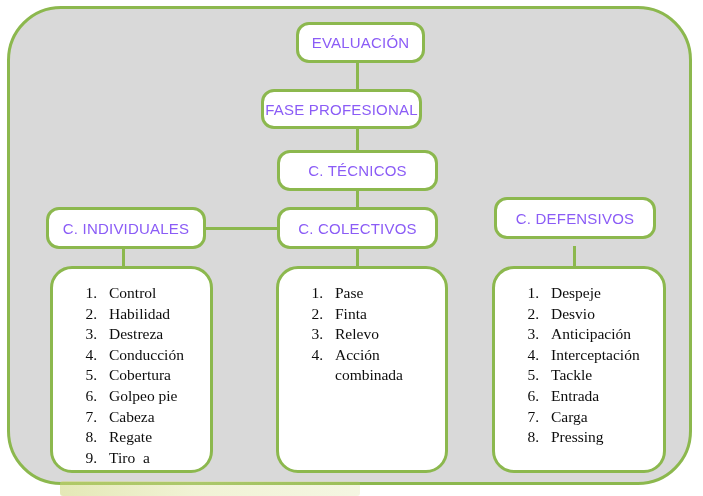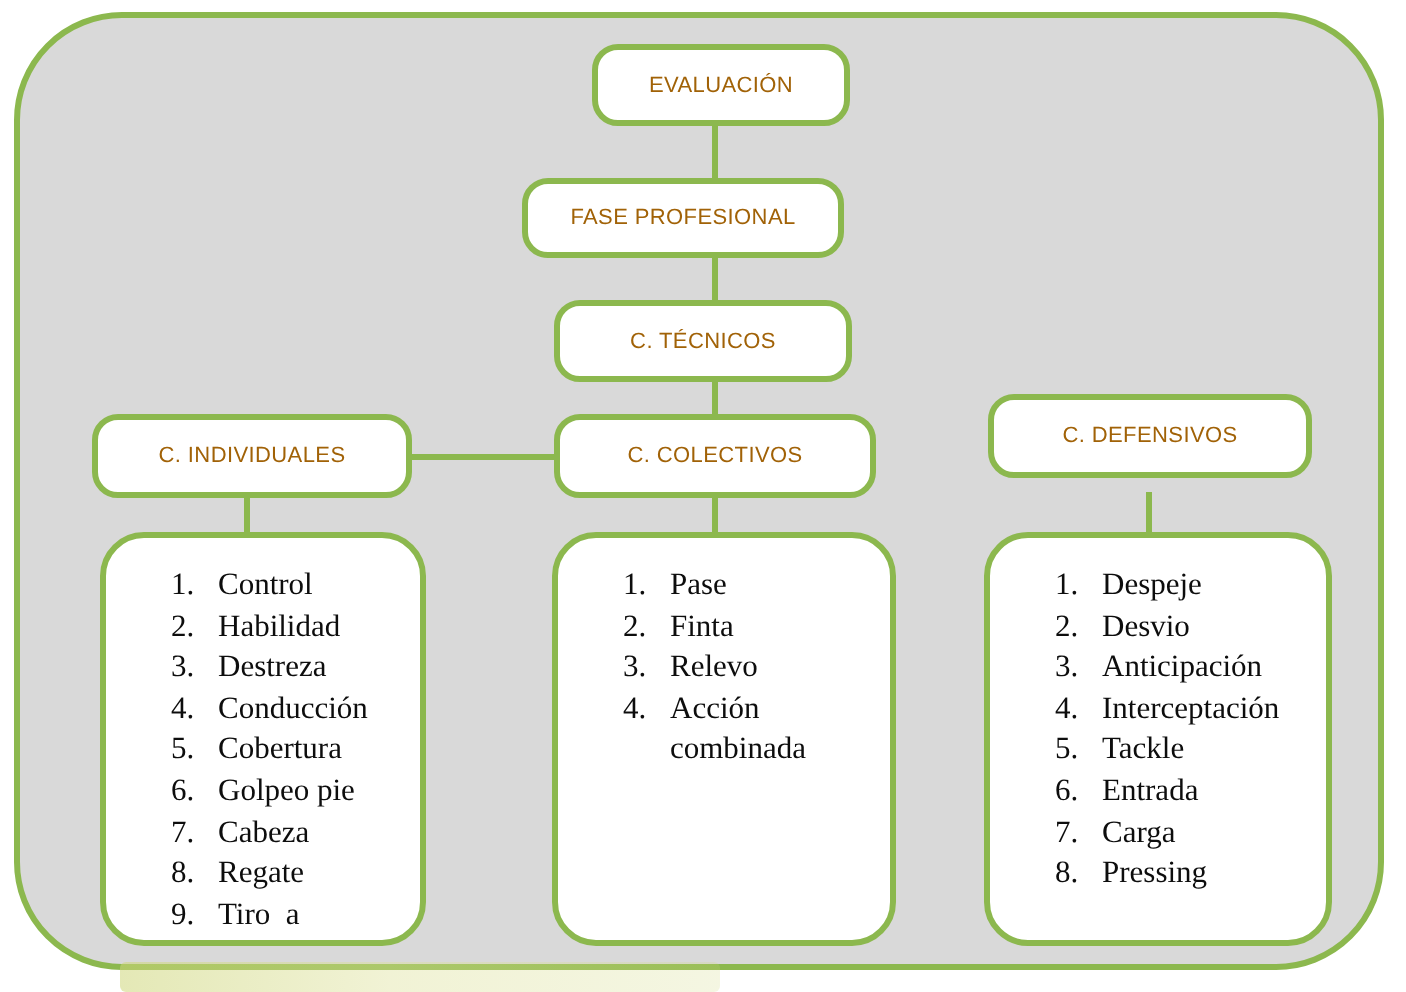--- a/index.html
+++ b/index.html
@@ -56,22 +56,22 @@
     box-sizing: border-box;
     background: #ffffff;
     border: 3px solid #8cb84e;
     border-radius: 13px;
     display: flex;
     align-items: center;
     justify-content: center;
   }
   .node-label {
     font-family: "Liberation Sans", sans-serif;
-    font-size: 11px;
-    color: #a16207;
+    font-size: 15px;
+    color: #8b5cf6;
     letter-spacing: 0.2px;
     white-space: nowrap;
   }
 
   
   .listbox {
     position: absolute;
     box-sizing: border-box;
     background: #ffffff;
     border: 3px solid #8cb84e;
@@ -90,21 +90,21 @@
     color: #0d0d0d;
     line-height: 20.6px;
     padding-left: 8px;
     white-space: pre-wrap;
   }
   .listbox.wide li { white-space: normal; }
 
   
   #box-evaluacion      { left: 296px; top: 22px;  width: 129px; height: 41px; }
   #box-fase            { left: 261px; top: 89px;  width: 161px; height: 40px; }
-  #box-tecnicos        { left: 277px; top: 150px; width: 149px; height: 41px; }
+  #box-tecnicos        { left: 277px; top: 150px; width: 161px; height: 41px; }
   #box-individuales    { left: 46px;  top: 207px; width: 160px; height: 42px; }
   #box-colectivos      { left: 277px; top: 207px; width: 161px; height: 42px; }
   #box-defensivos      { left: 494px; top: 197px; width: 162px; height: 42px; }
 
   #list-individuales   { left: 50px;  top: 266px; width: 163px; height: 207px; }
   #list-colectivos     { left: 276px; top: 266px; width: 172px; height: 207px; }
   #list-defensivos     { left: 492px; top: 266px; width: 174px; height: 207px; }
 
   
   #conn-eval-fase      { left: 356px; top: 60px;  width: 3px;  height: 32px; }

